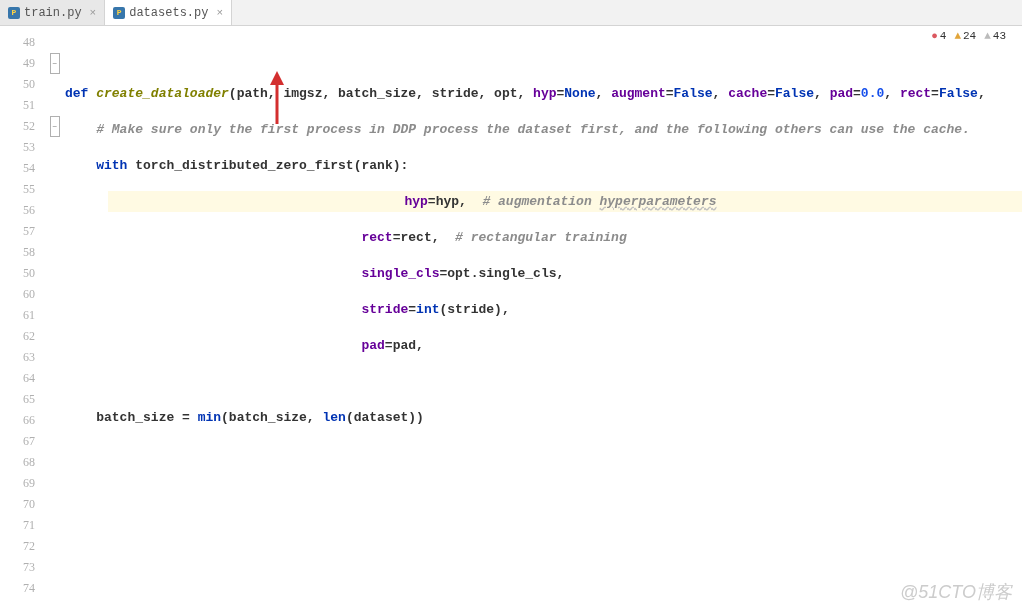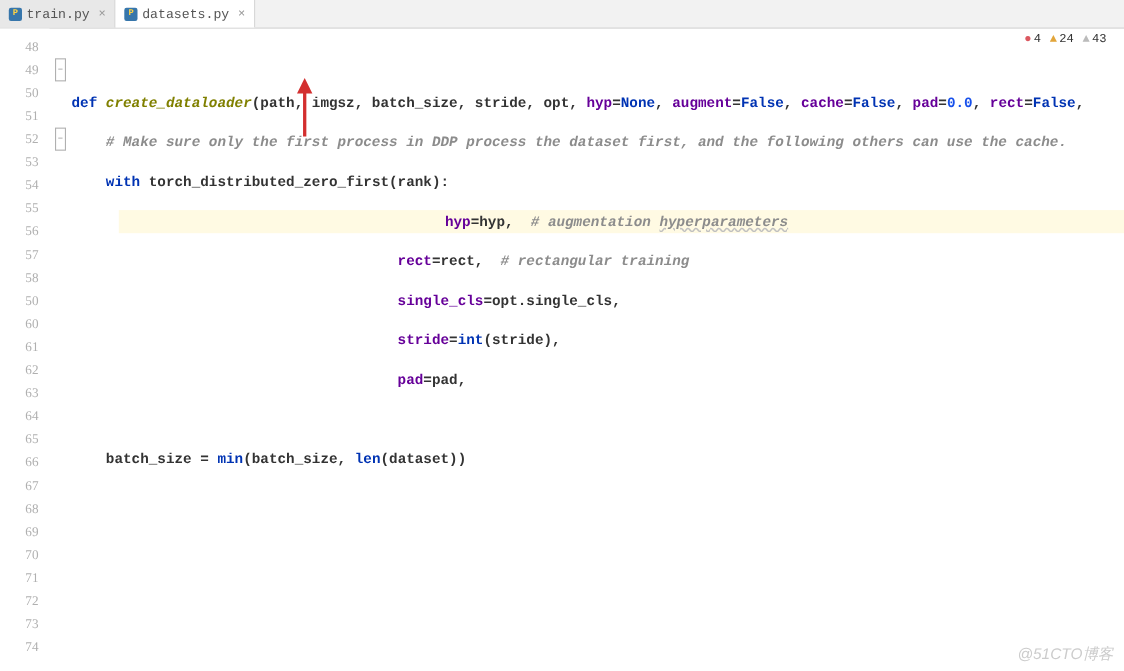--- a/index.html
+++ b/index.html
@@ -24,21 +24,21 @@
   .line { height: 21px; line-height: 21px; font-weight: bold; }
   .hl-line { background: #fffae3; margin-left: 43px; }
   .kw { color: #0033b3; }
   .fn { color: #808000; font-style: italic; }
   .param { color: #660099; }
   .builtin { color: #0033b3; }
   .num { color: #1750eb; }
   .cm { color: #8c8c8c; font-style: italic; }
   .und { text-decoration-line: underline; text-decoration-style: wavy; text-decoration-color: #c0c0c0; }
   .arrow { position: absolute; left: 200px; top: 43px; pointer-events: none; }
-  .watermark { position: absolute; bottom: 6px; right: 10px; color: #ccc; font-size: 14px; font-style: italic; font-family: sans-serif; }
+  .watermark { position: absolute; bottom: 6px; right: 10px; color: #ccc; font-size: 18px; font-style: italic; font-family: sans-serif; }
 </style>
 </head>
 <body>
 
 <div class="tabs">
   <div class="tab">
     <span class="py-icon">P</span>
     <span>train.py</span>
     <span class="close-x">×</span>
   </div>

